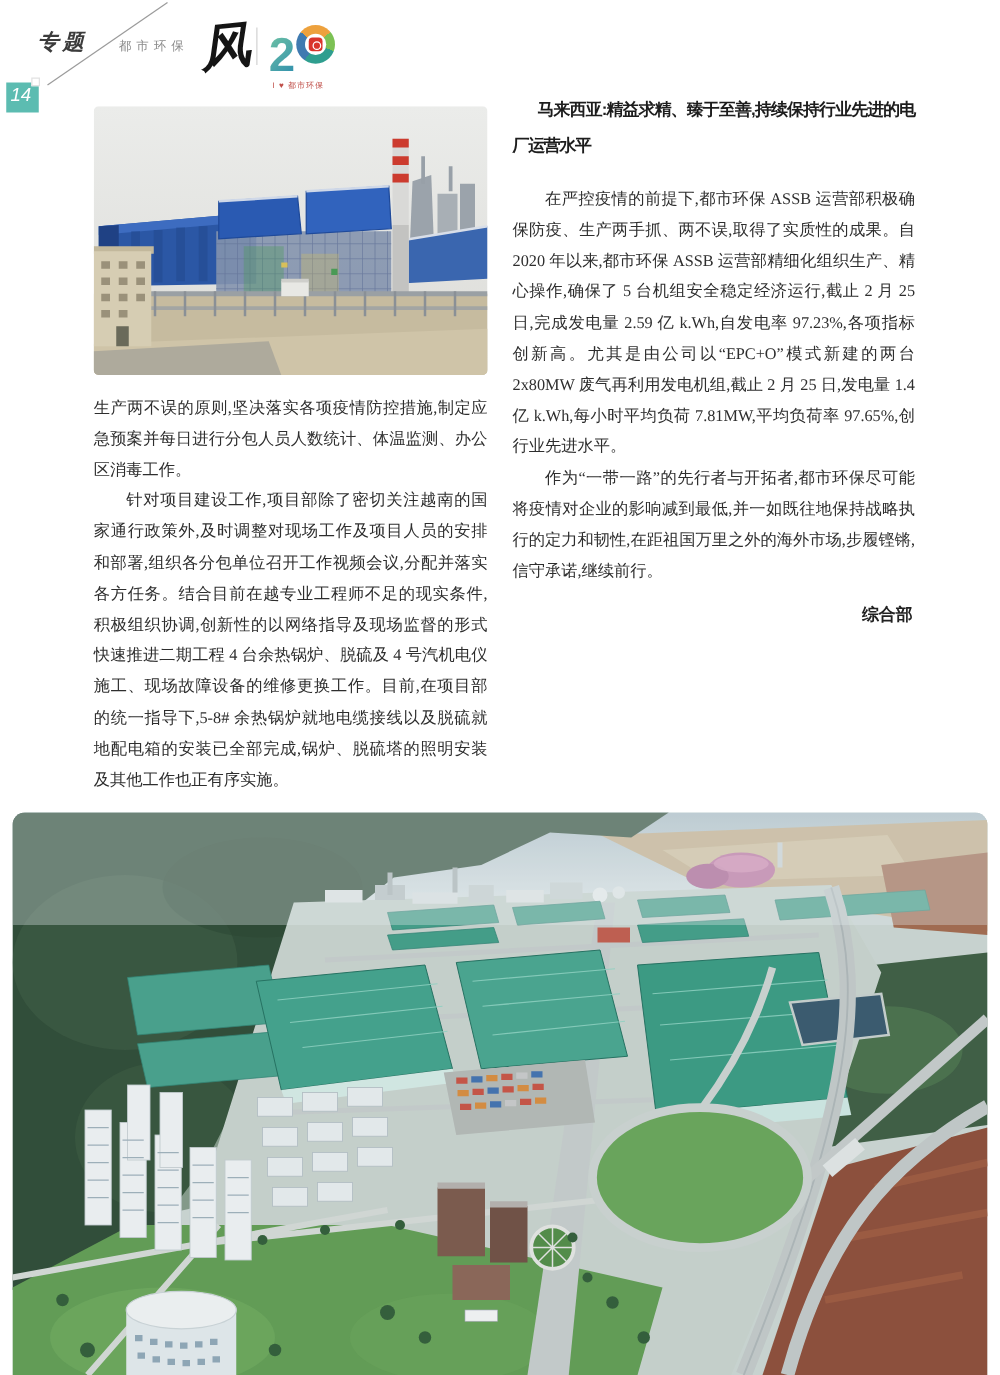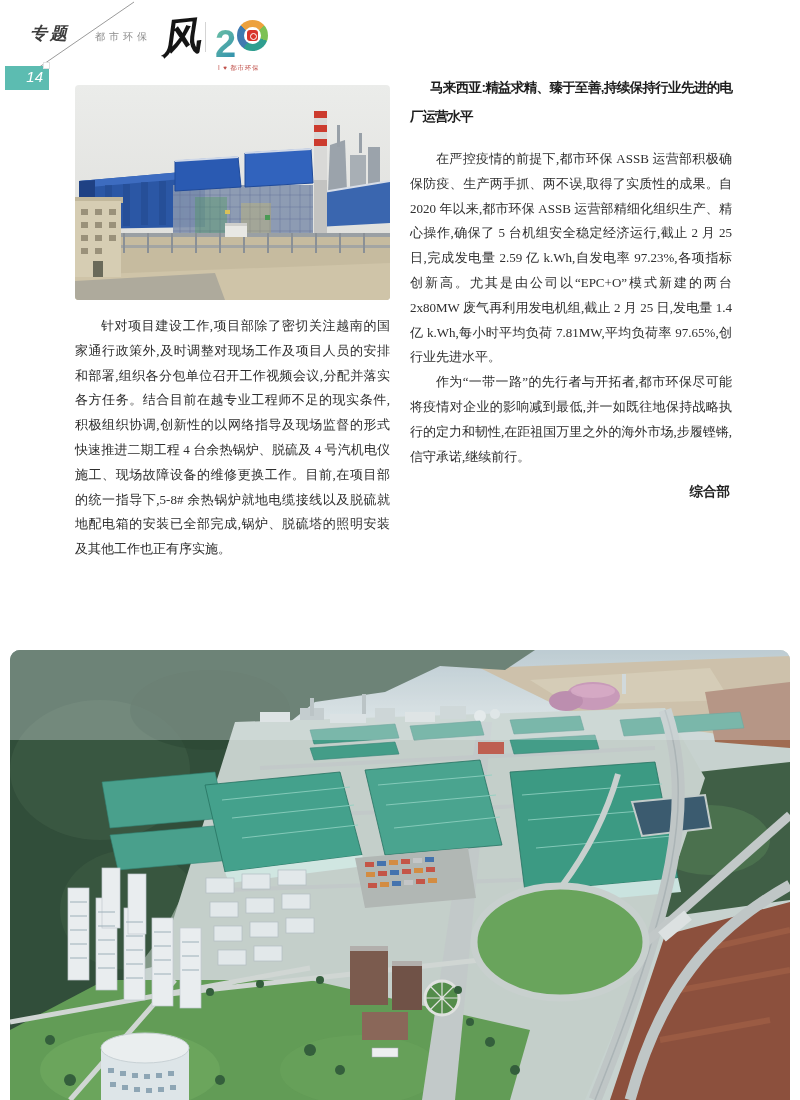--- a/index.html
+++ b/index.html
@@ -4,21 +4,21 @@
 <style>
   * { margin:0; padding:0; box-sizing:border-box; }
   html,body { width:800px; height:1100px; background:#fff; overflow:hidden;
               font-family:"Liberation Serif","DejaVu Serif",serif; }
   .page { position:relative; width:800px; height:1100px; background:#fff; }
 
   
   .section-label { position:absolute; left:30px; top:22px; font-family:"Liberation Sans",sans-serif;
                    font-weight:bold; font-size:17px; letter-spacing:3px; color:#3c3c3c;font-style:italic; }
   .header-svg { position:absolute; left:0; top:0; width:220px; height:110px; }
-  .page-tab { position:absolute; left:5px; top:66px; width:44px; height:24px;
+  .page-tab { position:absolute; left:5px; top:66px; width:26px; height:24px;
               background:var(--tab-teal,#5cbcb1); }
   .page-tab .num { position:absolute; right:6px; top:2px; color:#fff; font-size:15px;
                    font-family:"Liberation Sans",sans-serif; font-style:italic; }
   .page-tab .corner { position:absolute; right:-1px; top:-4px; width:7px; height:7px; background:#fff;
                       border:1px solid #e2e2e2; }
   .brand { position:absolute; left:95px; top:30px; color:#8b8b8b; font-size:10px;
            letter-spacing:4px; font-family:"Liberation Sans",sans-serif; }
   .brand-calli { position:absolute; left:160px; top:10px; font-size:40px; color:#151515;
                  font-family:"DejaVu Serif",serif; font-style:italic; font-weight:bold;
                  transform:rotate(-6deg); }
@@ -172,20 +172,21 @@
           <rect x="34" y="150" width="7" height="6"></rect>
         <rect x="6" y="163" width="7" height="6"></rect>
           <rect x="20" y="163" width="7" height="6"></rect>
       </g>
       <rect x="18" y="176" width="10" height="16" fill="#6a6a5a"></rect>
       <rect x="150" y="140" width="22" height="12" fill="#e8e8e4"></rect>
       <rect x="150" y="138" width="22" height="3" fill="#cfcfcb"></rect>
     </svg>
 
     <div class="text">
+      <p class="body">生产两不误的原则,坚决落实各项疫情防控措施,制定应急预案并每日进行分包人员人数统计、体温监测、办公区消毒工作。</p>
       <p class="body indent">针对项目建设工作,项目部除了密切关注越南的国家通行政策外,及时调整对现场工作及项目人员的安排和部署,组织各分包单位召开工作视频会议,分配并落实各方任务。结合目前在越专业工程师不足的现实条件,积极组织协调,创新性的以网络指导及现场监督的形式快速推进二期工程 4 台余热锅炉、脱硫及 4 号汽机电仪施工、现场故障设备的维修更换工作。目前,在项目部的统一指导下,5-8# 余热锅炉就地电缆接线以及脱硫就地配电箱的安装已全部完成,锅炉、脱硫塔的照明安装及其他工作也正有序实施。</p>
     </div>
   </div>
 
   <div class="col-right">
     <div class="article-heading">马来西亚:精益求精、臻于至善,持续保持行业先进的电厂运营水平</div>
     <p class="body indent">在严控疫情的前提下,都市环保 ASSB 运营部积极确保防疫、生产两手抓、两不误,取得了实质性的成果。自 2020 年以来,都市环保 ASSB 运营部精细化组织生产、精心操作,确保了 5 台机组安全稳定经济运行,截止 2 月 25 日,完成发电量 2.59 亿 k.Wh,自发电率 97.23%,各项指标创新高。尤其是由公司以“EPC+O”模式新建的两台 2x80MW 废气再利用发电机组,截止 2 月 25 日,发电量 1.4 亿 k.Wh,每小时平均负荷 7.81MW,平均负荷率 97.65%,创行业先进水平。</p>
     <p class="body indent">作为“一带一路”的先行者与开拓者,都市环保尽可能将疫情对企业的影响减到最低,并一如既往地保持战略执行的定力和韧性,在距祖国万里之外的海外市场,步履铿锵,信守承诺,继续前行。</p>
     <div class="signature">综合部</div>
   </div>

